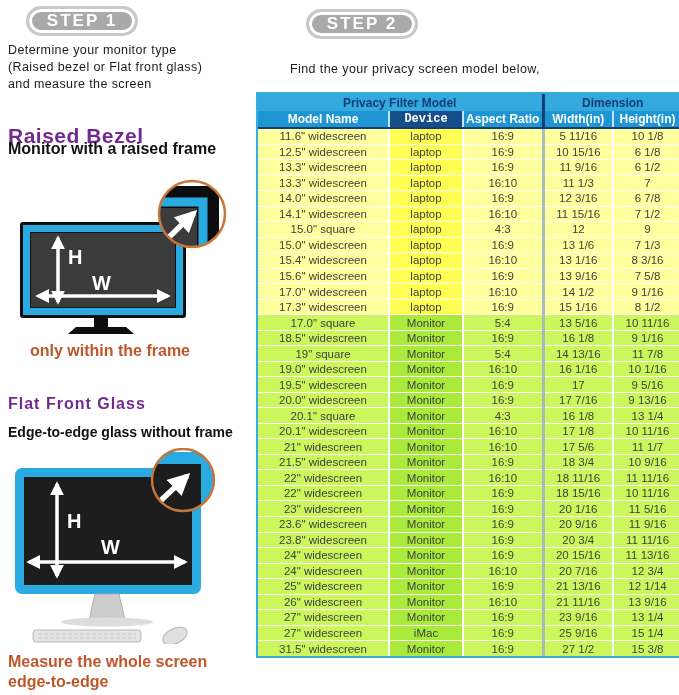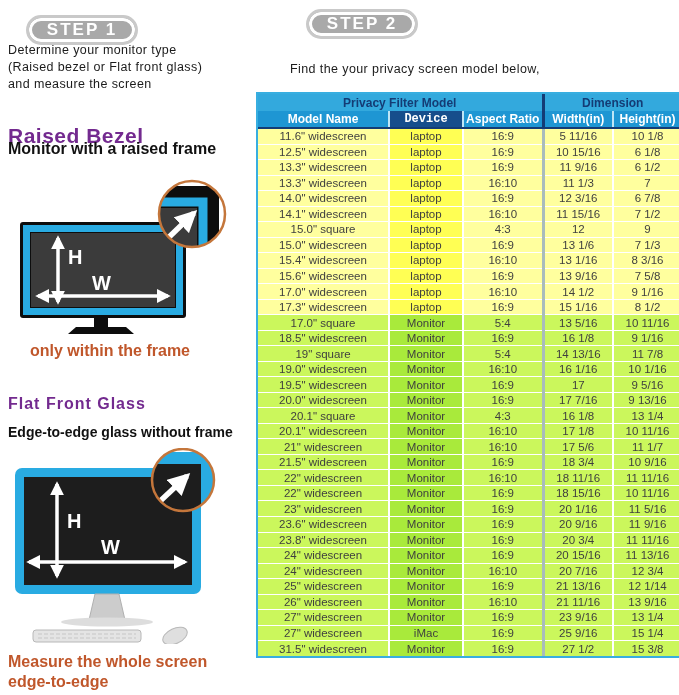--- a/index.html
+++ b/index.html
@@ -10,21 +10,21 @@
   }
   *{margin:0;padding:0;box-sizing:border-box;}
   html,body{background:#fff;}
   body{font-family:"Liberation Sans","DejaVu Sans",sans-serif;}
   .canvas{position:relative;width:679px;height:695px;background:#fff;overflow:hidden;}
 
   .badge{position:absolute;height:30px;width:112px;background:var(--badge-gray);
     border:3px solid #c9c9c9;border-radius:20px;box-shadow:inset 0 0 0 3px #fff;
     color:#fff;font-weight:bold;font-size:17px;letter-spacing:2px;
     display:flex;align-items:center;justify-content:center;}
-  .badge-step1{left:26px;top:15px;}
+  .badge-step1{left:26px;top:6px;}
   .badge-step2{left:306px;top:9px;}
 
   .intro1{position:absolute;left:8px;top:42px;font-size:12.5px;line-height:17px;color:#1b1b1b;letter-spacing:.4px;}
   .intro1 span{display:block;}
   .intro2{position:absolute;left:290px;top:62px;font-size:12.5px;color:#1b1b1b;letter-spacing:.4px;}
 
   .h-purple{position:absolute;color:var(--purple);font-weight:bold;}
   .rb-title{left:8px;top:124px;font-size:21px;letter-spacing:.5px;}
   .ffg-title{left:8px;top:395px;font-size:16px;letter-spacing:1px;}
   .subheading{position:absolute;font-weight:bold;color:#111;}

